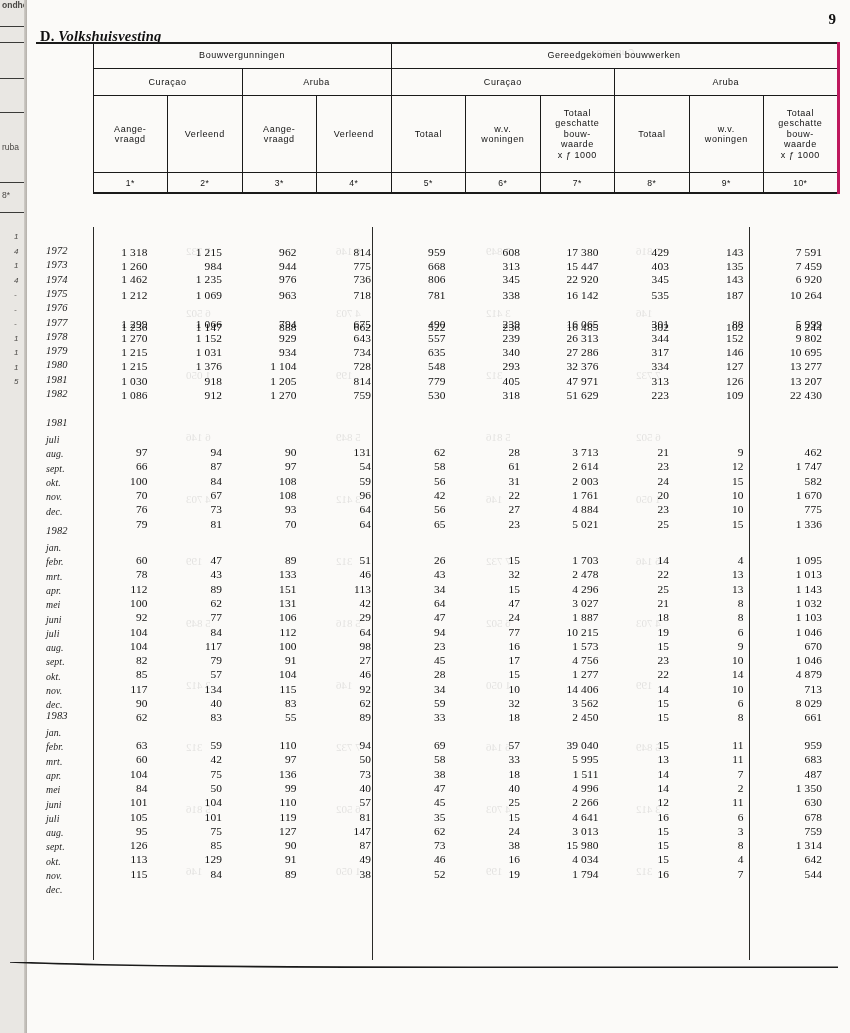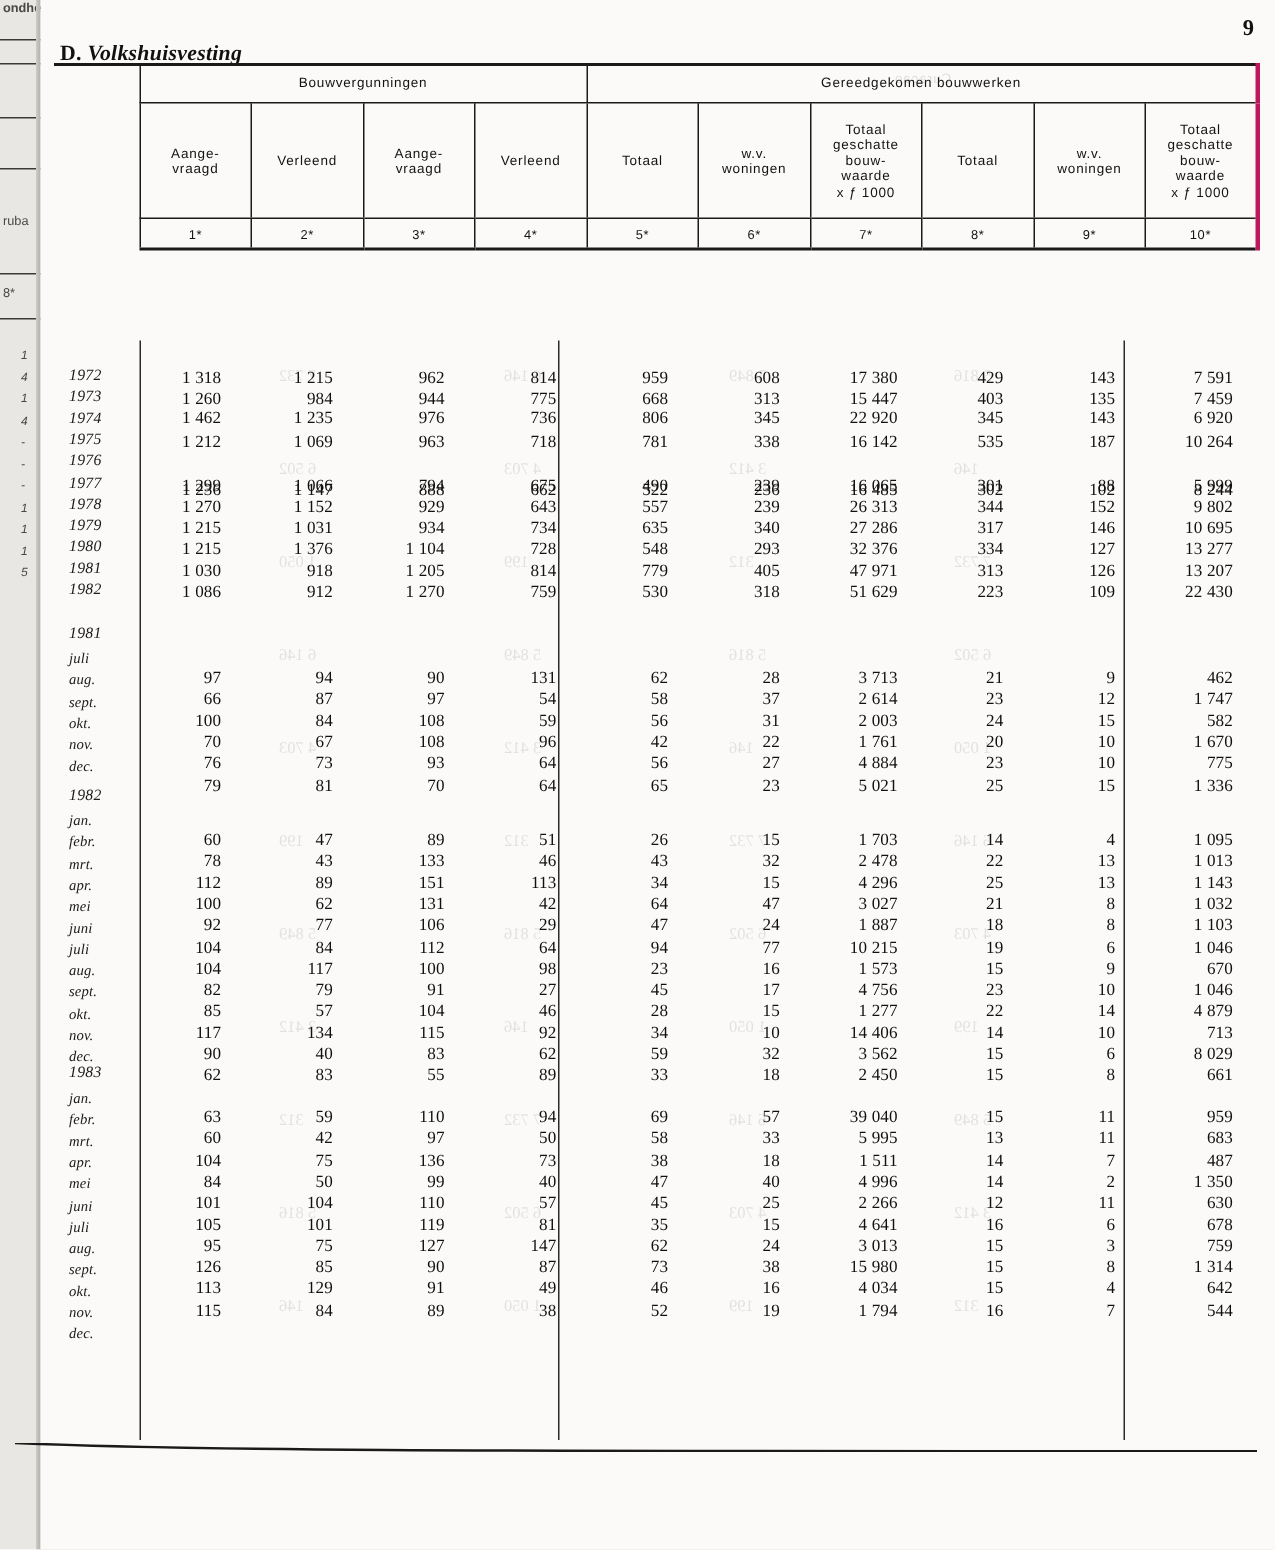--- a/index.html
+++ b/index.html
@@ -288,20 +288,27 @@
         <col style="width:74.5px">
         <col style="width:74.5px">
         <col style="width:74.5px">
         <col style="width:74.5px">
     </colgroup>
     <tbody id="hdr-body">
         <tr class="grp-row">
           <td></td>
           <td colspan="4" class="hd bl bb">Bouwvergunningen</td>
           <td colspan="6" class="hd bl bb br">Gereedgekomen bouwwerken</td>
+        </tr>
+        <tr class="sub-row">
+          <td></td>
+          <td colspan="2" class="hd bl bb">Curaçao</td>
+          <td colspan="2" class="hd bl bb">Aruba</td>
+          <td colspan="3" class="hd bl bb">Curaçao</td>
+          <td colspan="3" class="hd bl bb br">Aruba</td>
         </tr>
         <tr class="lbl-row">
           <td></td>
           <td class="hd bl bb">
             <div class="stack">
               <div>Aange-</div>
               <div>vraagd</div>
             </div>
           </td>
           <td class="hd bl bb">
@@ -543,21 +550,21 @@
           <div class="cellv">9</div>
           <div class="cellv wide">462</div>
         </div>
         <div class="rowlab" style="top: 31.3px;">aug.</div>
         <div class="datarow" style="top: 42.3px;">
           <div class="cellv">66</div>
           <div class="cellv">87</div>
           <div class="cellv">97</div>
           <div class="cellv">54</div>
           <div class="cellv">58</div>
-          <div class="cellv">37</div>
+          <div class="cellv">61</div>
           <div class="cellv wide">2 614</div>
           <div class="cellv">23</div>
           <div class="cellv">12</div>
           <div class="cellv wide">1 747</div>
         </div>
         <div class="rowlab" style="top: 45.6px;">sept.</div>
         <div class="datarow" style="top: 56.6px;">
           <div class="cellv">100</div>
           <div class="cellv">84</div>
           <div class="cellv">108</div>

